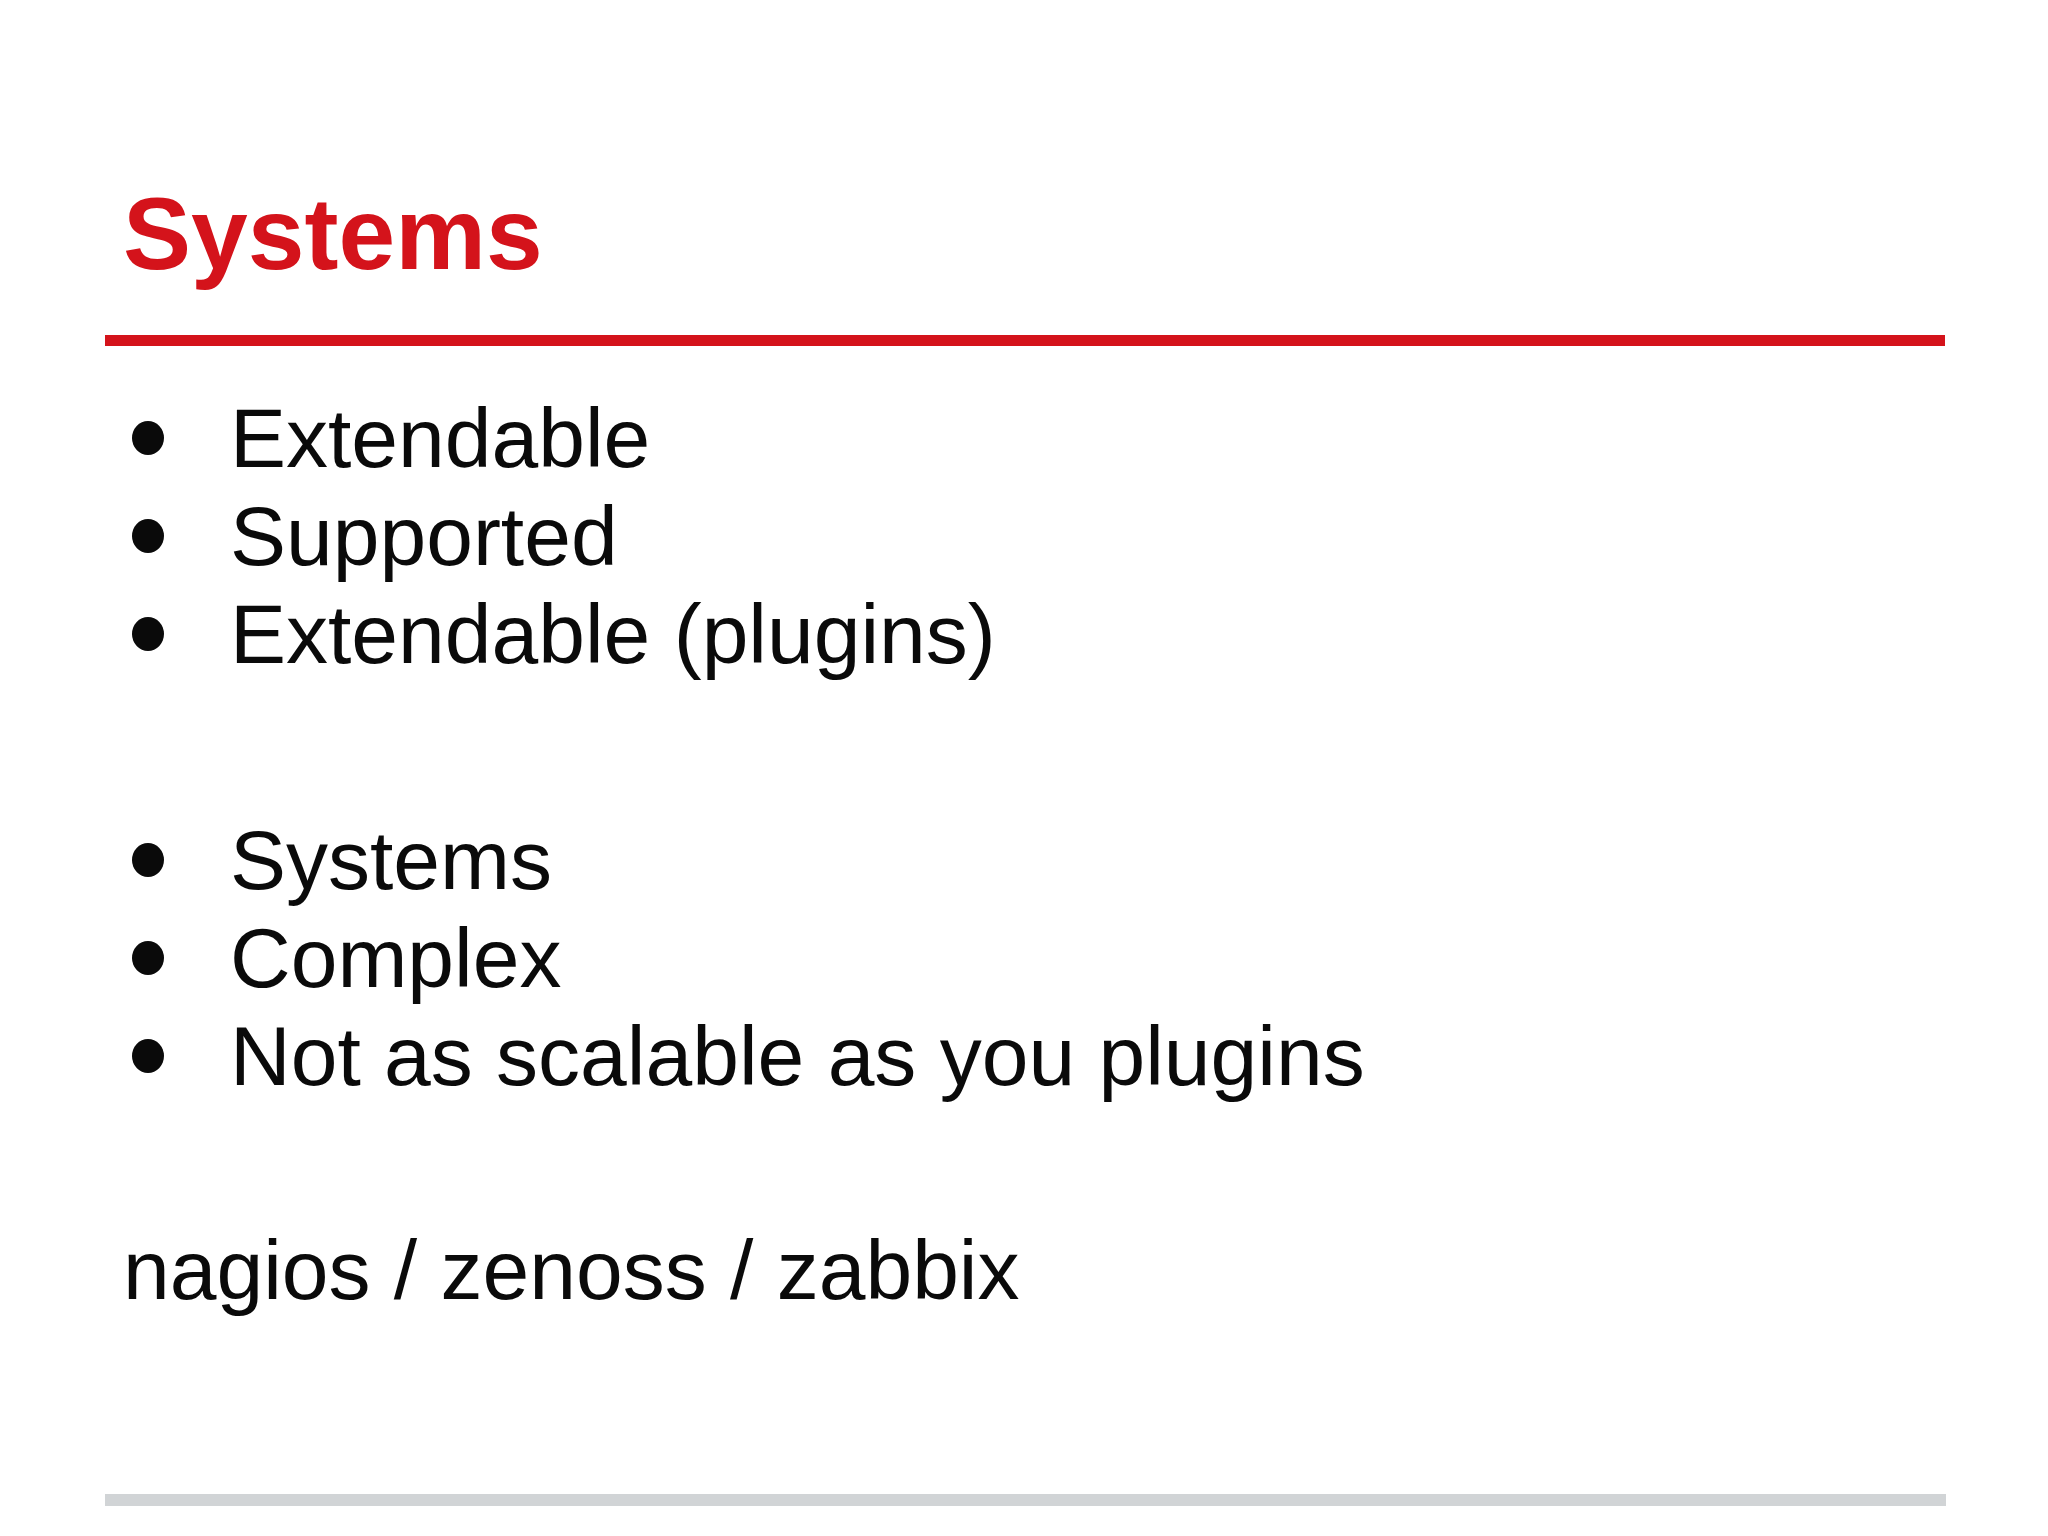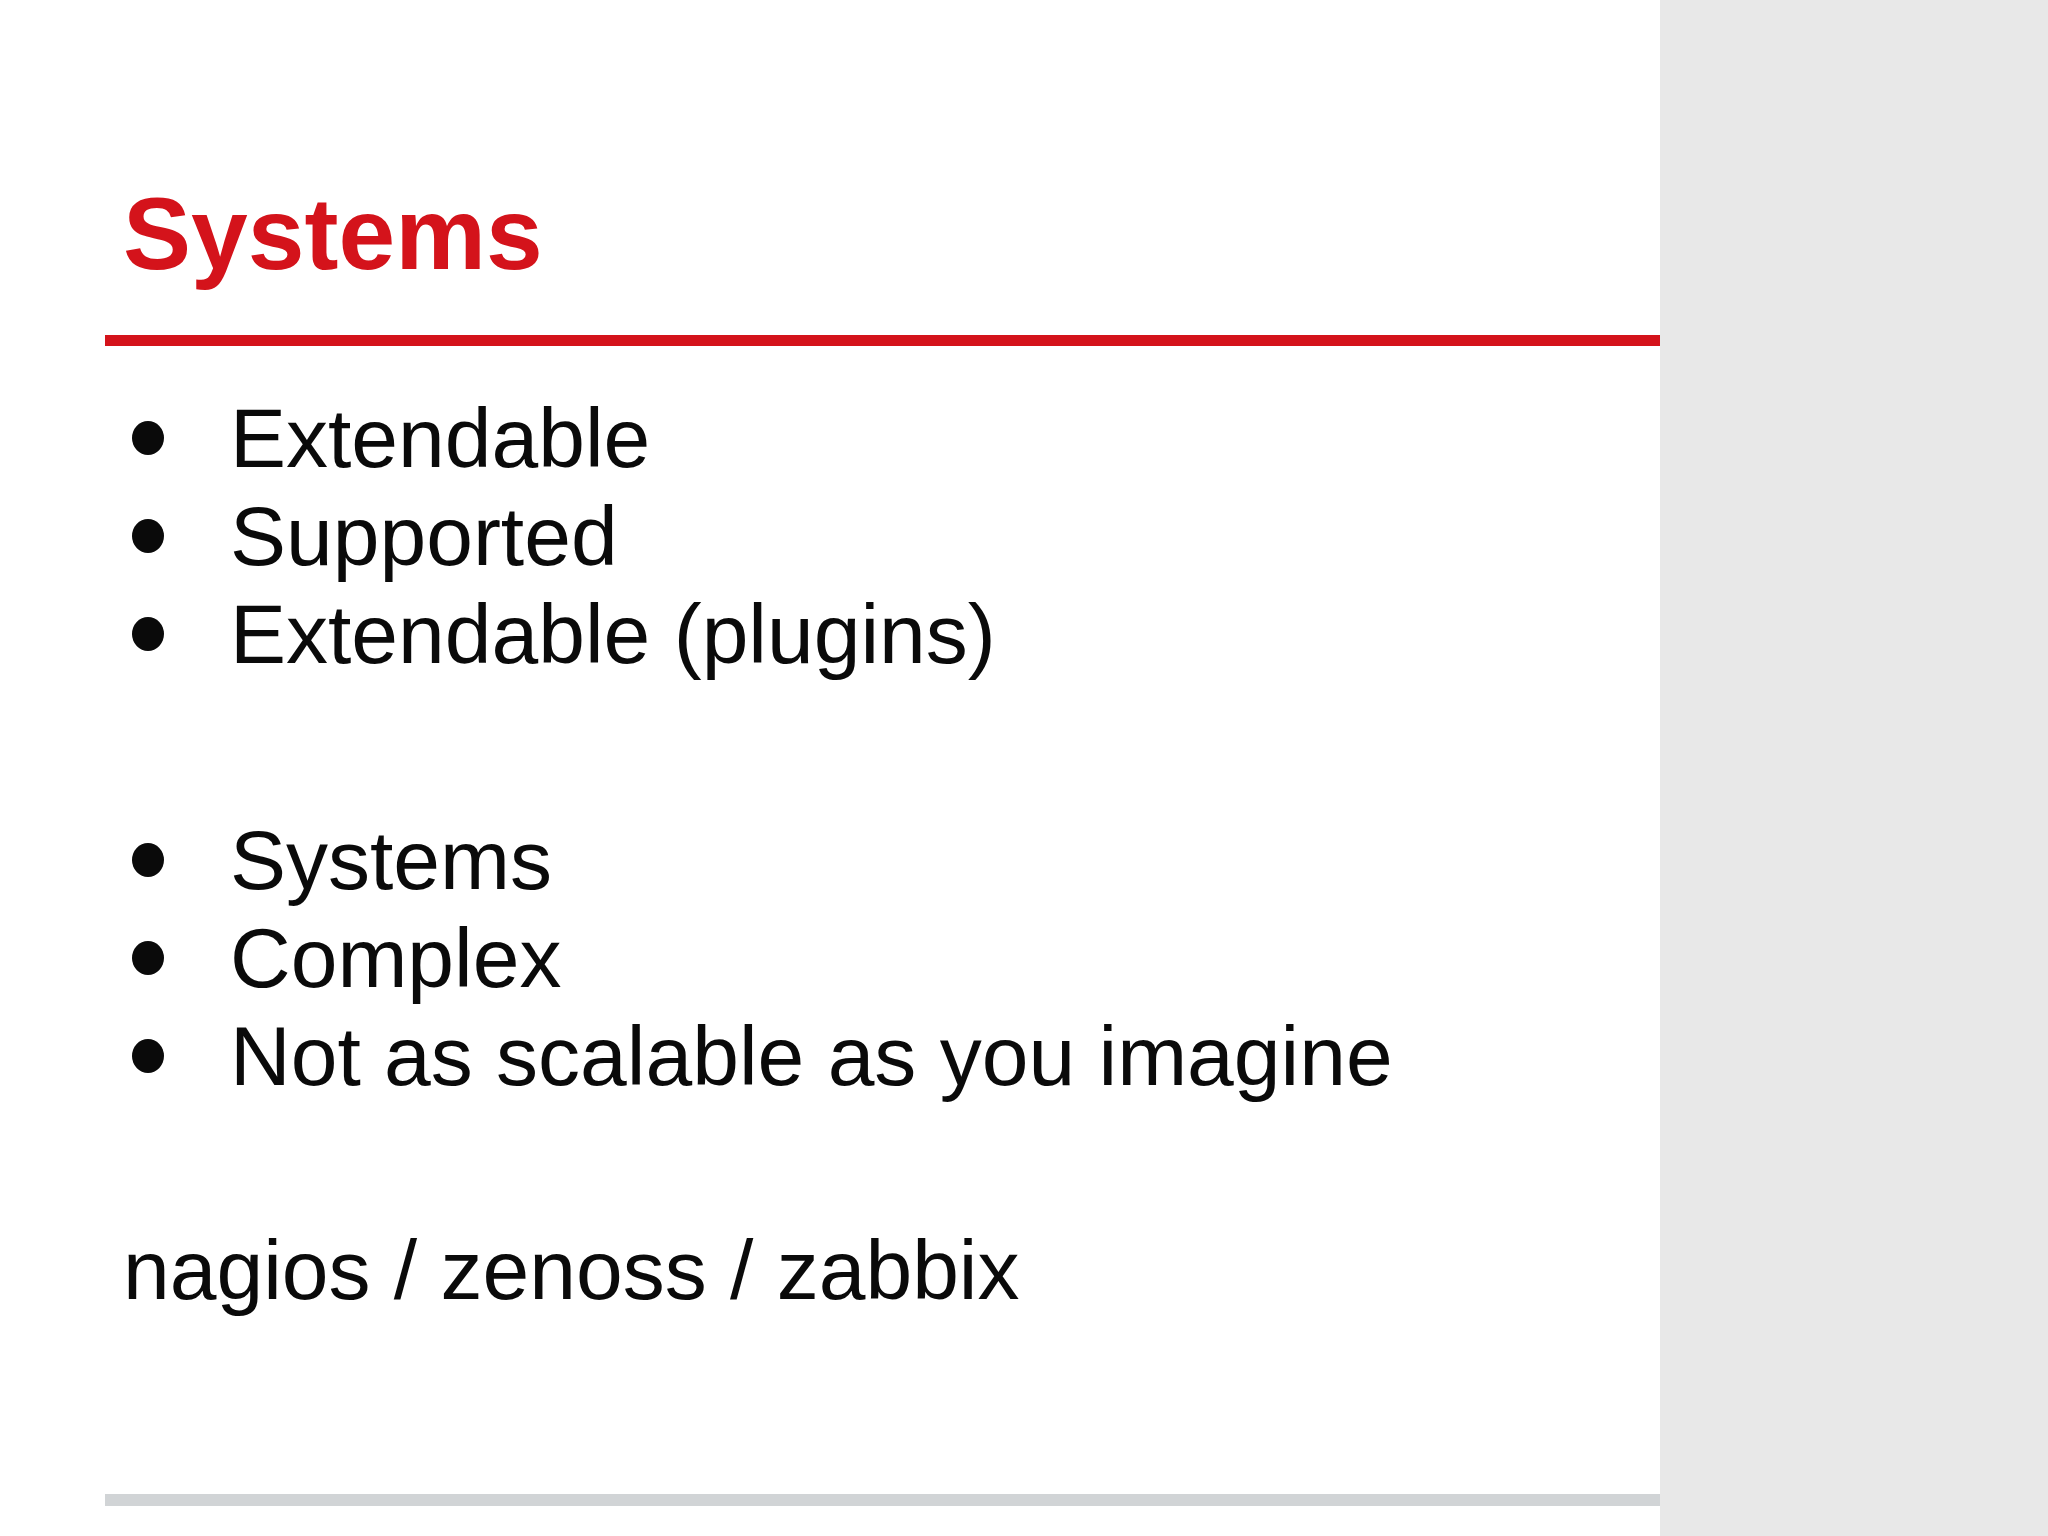--- a/index.html
+++ b/index.html
@@ -8,21 +8,21 @@
     --text-black: #0A0A0A;
     --background: #FFFFFF;
   }
   * { margin: 0; padding: 0; box-sizing: border-box; }
   html, body {
     background: #e8e8e8;
     font-family: "Liberation Sans", "DejaVu Sans", sans-serif;
   }
   .slide {
     position: relative;
-    width: 1660px;
+    width: 2048px;
     height: 1536px;
     background: var(--background);
     overflow: hidden;
   }
   .slide-title {
     position: absolute;
     left: 123px;
     top: 178px;
     font-size: 102px;
     font-weight: bold;
@@ -96,20 +96,20 @@
 
   <ul class="bullets group-1">
     <li>Extendable</li>
     <li>Supported</li>
     <li>Extendable (plugins)</li>
   </ul>
 
   <ul class="bullets group-2">
     <li>Systems</li>
     <li>Complex</li>
-    <li>Not as scalable as you imagine</li>
+    <li>Not as scalable as you plugins</li>
   </ul>
 
   <p class="examples-line">nagios / zenoss / zabbix</p>
 
   <div class="bottom-rule"></div>
 
 </div>
 
 </body></html>

